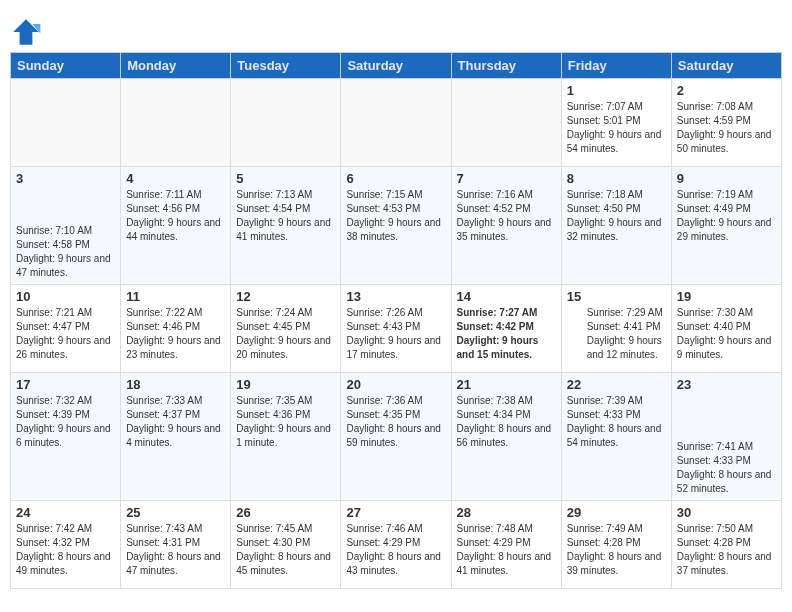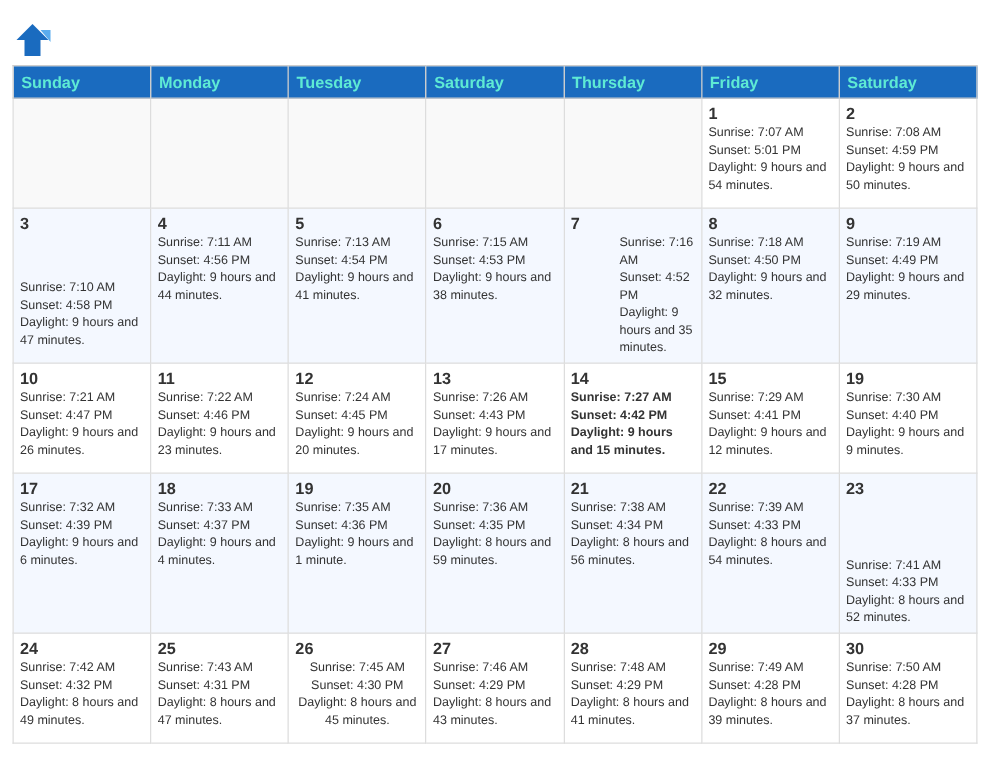--- a/index.html
+++ b/index.html
@@ -53,21 +53,21 @@
       font-size: 15px;
       color: #555;
     }
     .calendar-table {
       width: 100%;
       border-collapse: collapse;
       table-layout: fixed;
     }
     .calendar-table th {
       background-color: #1a6bbf;
-      color: #5eead4;
+      color: #e5e5e5;
       font-size: 13px;
       font-weight: bold;
       padding: 5px 6px;
       text-align: left;
       border: 1px solid #ccc;
     }
     .calendar-table td {
       vertical-align: top;
       padding: 4px 5px;
       border: 1px solid #ddd;
@@ -166,21 +166,21 @@
 Daylight: 9 hours and 41 minutes.</div>
         </td>
         <td>
           <span class="day-num">6</span>
           <div class="day-detail" style="white-space: pre-line;">Sunrise: 7:15 AM
 Sunset: 4:53 PM
 Daylight: 9 hours and 38 minutes.</div>
         </td>
         <td>
           <span class="day-num">7</span>
-          <div class="day-detail" style="white-space: pre-line; margin-left: 39px;">Sunrise: 7:16 AM
+          <div class="day-detail" style="white-space: pre-line;">Sunrise: 7:16 AM
 Sunset: 4:52 PM
 Daylight: 9 hours and 35 minutes.</div>
         </td>
         <td>
           <span class="day-num">8</span>
           <div class="day-detail" style="white-space: pre-line;">Sunrise: 7:18 AM
 Sunset: 4:50 PM
 Daylight: 9 hours and 32 minutes.</div>
         </td>
         <td>
@@ -216,21 +216,21 @@
 Daylight: 9 hours and 17 minutes.</div>
         </td>
         <td>
           <span class="day-num">14</span>
           <div class="day-detail" style="white-space: pre-line; font-weight: bold;">Sunrise: 7:27 AM
 Sunset: 4:42 PM
 Daylight: 9 hours and 15 minutes.</div>
         </td>
         <td>
           <span class="day-num">15</span>
-          <div class="day-detail" style="white-space: pre-line;">Sunrise: 7:29 AM
+          <div class="day-detail" style="white-space: pre-line; margin-left: 20px;">Sunrise: 7:29 AM
 Sunset: 4:41 PM
 Daylight: 9 hours and 12 minutes.</div>
         </td>
         <td>
           <span class="day-num">19</span>
           <div class="day-detail" style="white-space: pre-line;">Sunrise: 7:30 AM
 Sunset: 4:40 PM
 Daylight: 9 hours and 9 minutes.</div>
         </td>
       </tr>
@@ -286,21 +286,21 @@
 Daylight: 8 hours and 49 minutes.</div>
         </td>
         <td>
           <span class="day-num">25</span>
           <div class="day-detail" style="white-space: pre-line;">Sunrise: 7:43 AM
 Sunset: 4:31 PM
 Daylight: 8 hours and 47 minutes.</div>
         </td>
         <td>
           <span class="day-num">26</span>
-          <div class="day-detail" style="white-space: pre-line; text-align: center;">Sunrise: 7:45 AM
+          <div class="day-detail" style="white-space: pre-line;">Sunrise: 7:45 AM
 Sunset: 4:30 PM
 Daylight: 8 hours and 45 minutes.</div>
         </td>
         <td>
           <span class="day-num">27</span>
           <div class="day-detail" style="white-space: pre-line;">Sunrise: 7:46 AM
 Sunset: 4:29 PM
 Daylight: 8 hours and 43 minutes.</div>
         </td>
         <td>

